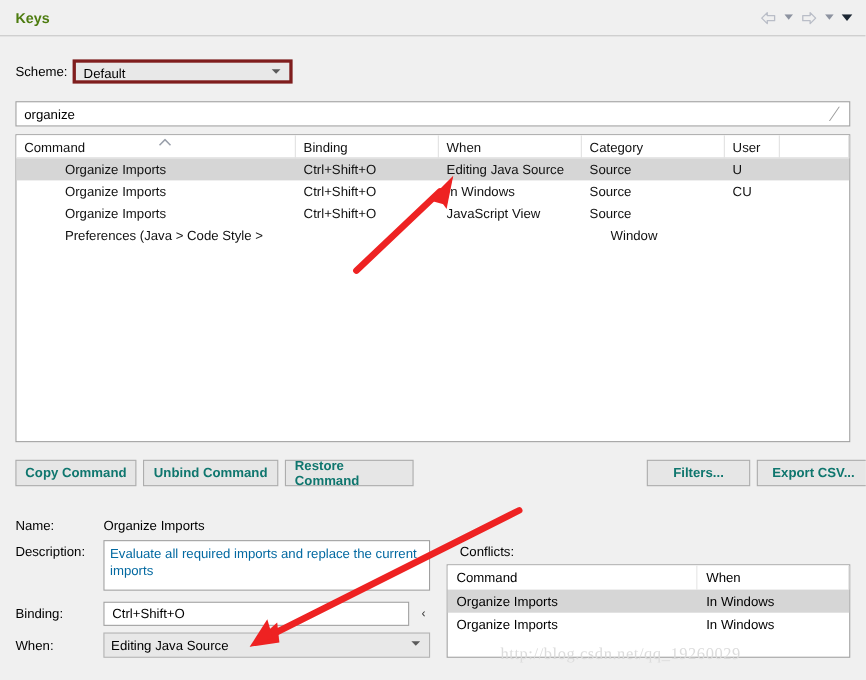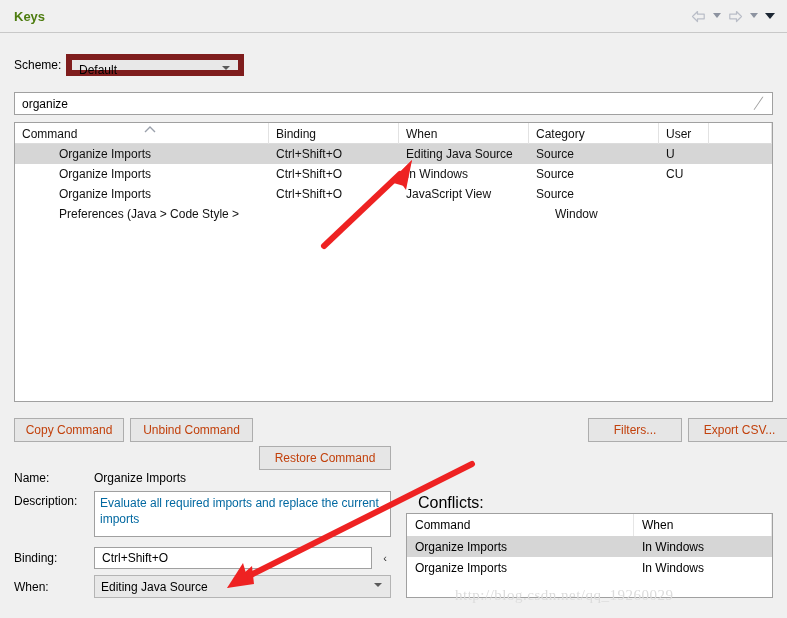--- a/index.html
+++ b/index.html
@@ -47,23 +47,23 @@
   }
   .nav-caret.dark { color: #1c2733; font-size: 9px; width: 16px; }
 
   
   .scheme-label {
     position: absolute; left: 14px; top: 58px;
     font-size: 12px;
   }
   .scheme-combo {
     position: absolute; left: 66px; top: 54px;
-    width: 178px; height: 22px;
+    width: 200px; height: 22px;
     background: #e8e8e8;
-    border: 6px solid #7f1d1d;
+    border: 3px solid #7f1d1d;
   }
   .scheme-combo .val {
     position: absolute; left: 7px; top: 3px;
     font-size: 12px;
   }
   .combo-caret {
     position: absolute; right: 7px; top: 5px;
     width: 9px; height: 9px;
   }
   .combo-caret:before {
@@ -134,24 +134,25 @@
     white-space: nowrap; overflow: hidden;
   }
 
   
   .btn {
     position: absolute;
     height: 24px;
     background: #e6e6e6;
     border: 1px solid #adadad;
     font-family: "Liberation Sans", sans-serif;
-    font-size: 12px; color: #c2410c;
+    font-size: 12px; color: #0f766e;
     display: flex; align-items: center; justify-content: center;
     cursor: default;
     padding: 0 8px;
+    font-weight: bold;
   }
 
   
   .lbl {
     position: absolute;
     font-size: 12px; color: #000;
   }
   .val-static {
     position: absolute;
     font-size: 12px; color: #000;
@@ -192,21 +193,21 @@
     border: 1px solid #b4b4b4;
   }
   .when-combo .val {
     position: absolute; left: 6px; top: 4px;
     font-size: 12px;
   }
 
   
   .conflicts-label {
     position: absolute; left: 418px; top: 494px;
-    font-size: 16px;
+    font-size: 12px;
   }
   .conflicts-table {
     position: absolute; left: 406px; top: 513px;
     width: 367px; height: 85px;
     background: #fff;
     border: 1px solid #a0a0a0;
   }
   .c-thead { position: relative; height: 22px; background: #fff; }
   .c-th {
     position: absolute; top: 0; height: 22px;
@@ -327,21 +328,21 @@
           <div class="cell" style="left: 261px; width: 123px;"></div>
           <div class="cell" style="left: 391px; width: 123px;"></div>
           <div class="cell" style="left: 540px; width: 123px;">Window</div>
           <div class="cell" style="left: 651px; width: 43px;"></div>
         </div>
       </div>
   </div>
 
   <div class="btn" style="left:14px; top:418px; width:110px;">Copy Command</div>
   <div class="btn" style="left:130px; top:418px; width:123px;">Unbind Command</div>
-  <div class="btn" style="left:259px; top:418px; width:132px;margin-top:28px;">Restore Command</div>
+  <div class="btn" style="left:259px; top:418px; width:117px;">Restore Command</div>
   <div class="btn" style="left:588px; top:418px; width:94px;">Filters...</div>
   <div class="btn" style="left:688px; top:418px; width:103px;">Export CSV...</div>
 
   <div class="lbl" style="left:14px; top:471px;">Name:</div>
   <div class="val-static" style="left:94px; top:471px;">Organize Imports</div>
 
   <div class="lbl" style="left:14px; top:494px;">Description:</div>
   <div class="desc-box">Evaluate all required imports and replace the current imports</div>
 
   <div class="lbl" style="left:14px; top:551px;">Binding:</div>

